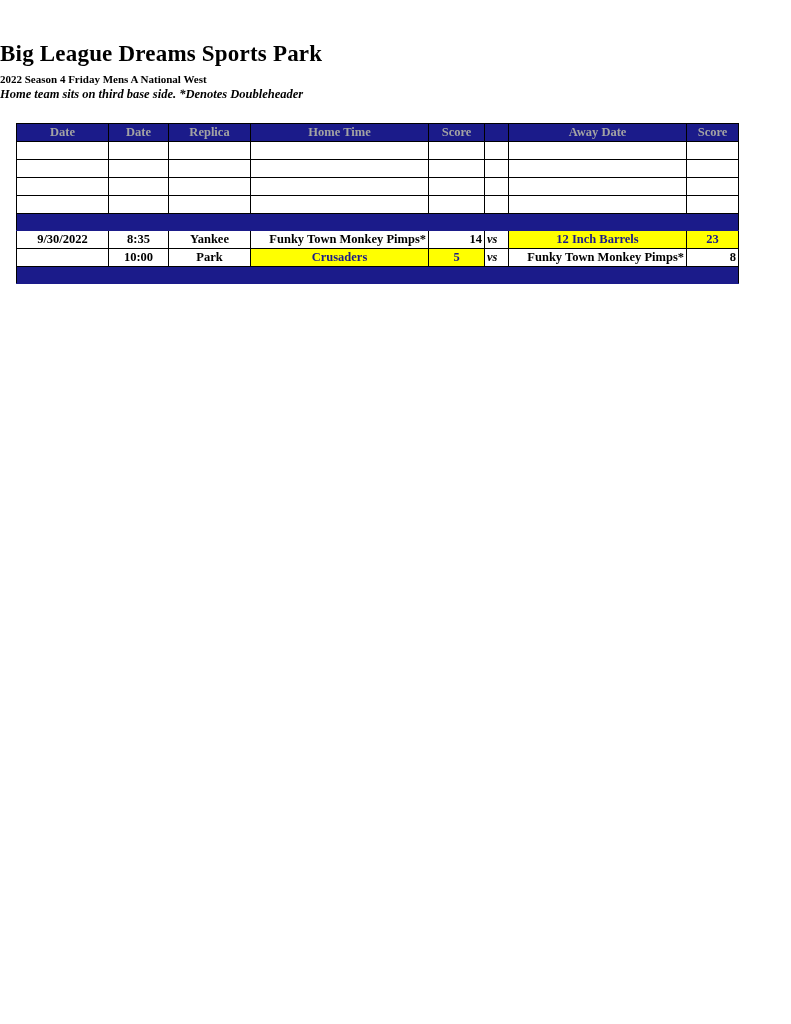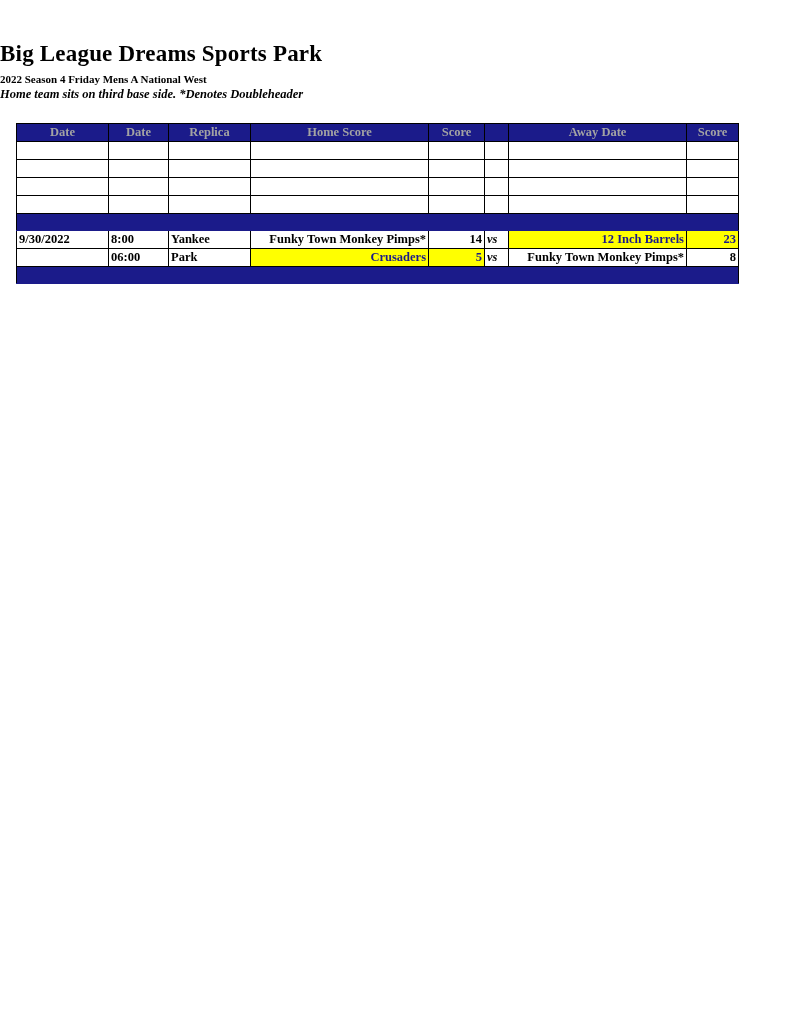--- a/index.html
+++ b/index.html
@@ -89,32 +89,32 @@
     background: #1b1b8a;
     border-left: 1px solid #1b1b8a;
     border-right: 1px solid #1b1b8a;
     border-top: 1px solid #1b1b8a;
     border-bottom: 1px solid #1b1b8a;
     height: 16px;
   }
   tr.band td.edge-l { border-left: 1px solid #000; }
   tr.band td.edge-r { border-right: 1px solid #000; }
 
-  td.ctr { }
+  td.ctr { text-align: center; }
   td.bold { font-weight: bold; }
   td.vs {
     font-style: italic;
     font-weight: bold;
     font-size: 11px;
   }
   td.hl {
     background: #ffff00;
     color: #1b1b8a;
     font-weight: bold;
-    text-align: right;
+    text-align: center;
   }
   td.plain-team {
     text-align: right;
   }
   td.score-plain {
     text-align: right;
   }
 </style>
 </head>
 <body>
@@ -137,21 +137,21 @@
         <col class="c-score1">
         <col class="c-vs">
         <col class="c-away">
         <col class="c-score2">
       </colgroup>
       <thead>
         <tr>
           <th>Date</th>
           <th>Date</th>
           <th>Replica</th>
-          <th>Home Score</th>
+          <th>Home Time</th>
           <th>Score</th>
           <th></th>
           <th>Away Date</th>
           <th>Score</th>
         </tr>
       </thead>
       <tbody>
         <tr>
           <td class="blank"></td>
           <td class="blank"></td>
@@ -199,33 +199,33 @@
           <td></td>
           <td></td>
           <td></td>
           <td></td>
           <td></td>
           <td class="edge-r"></td>
         </tr>
 
         <tr>
           <td class="ctr bold">9/30/2022</td>
-          <td class="ctr bold">8:00</td>
+          <td class="ctr bold">8:35</td>
           <td class="ctr bold">Yankee</td>
           <td class="plain-team bold">Funky Town Monkey Pimps*</td>
           <td class="score-plain bold">14</td>
           <td class="vs">vs</td>
           <td class="hl">12 Inch Barrels</td>
           <td class="hl">23</td>
         </tr>
 
 
         <tr>
           <td class="ctr bold"></td>
-          <td class="ctr bold">06:00</td>
+          <td class="ctr bold">10:00</td>
           <td class="ctr bold">Park</td>
           <td class="hl">Crusaders</td>
           <td class="hl">5</td>
           <td class="vs">vs</td>
           <td class="plain-team bold">Funky Town Monkey Pimps*</td>
           <td class="score-plain bold">8</td>
         </tr>
 
         <tr class="band">
           <td class="edge-l"></td>

